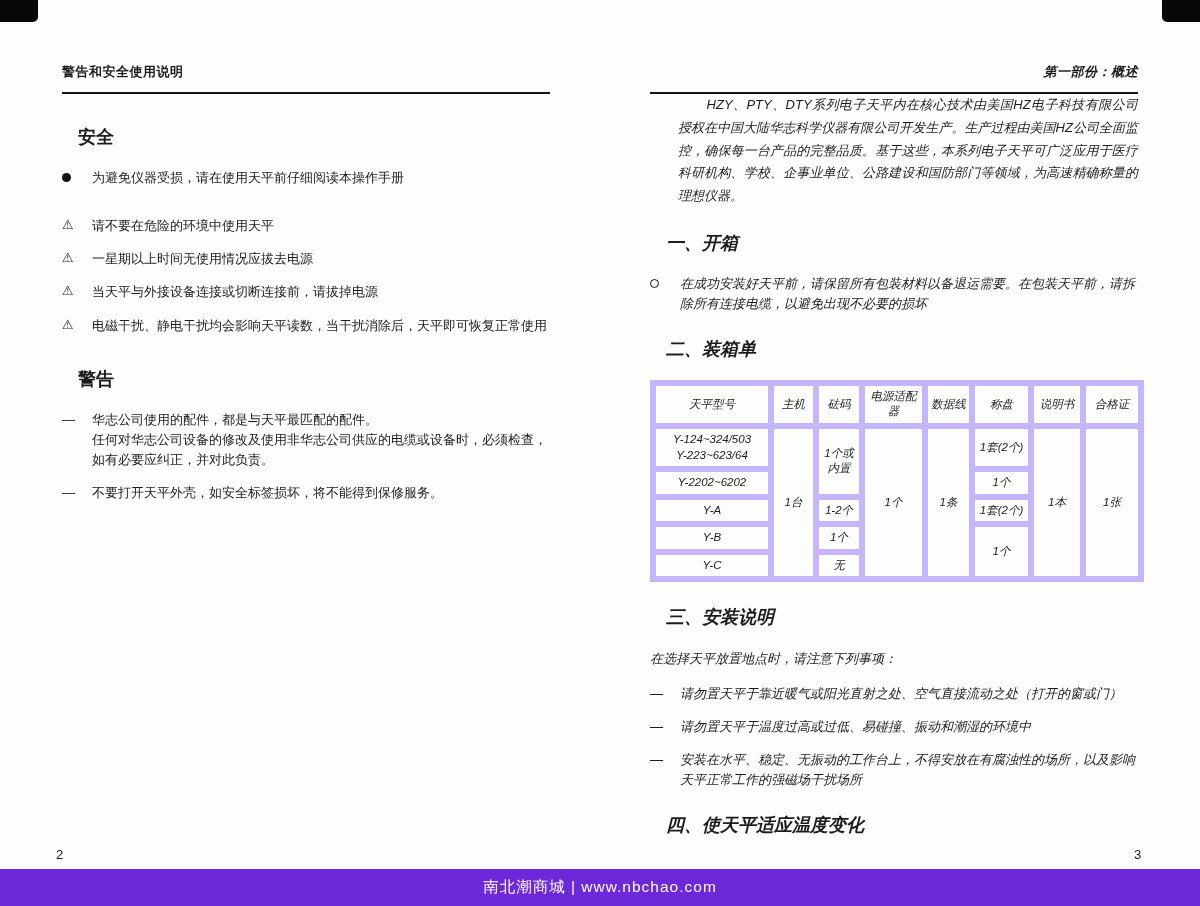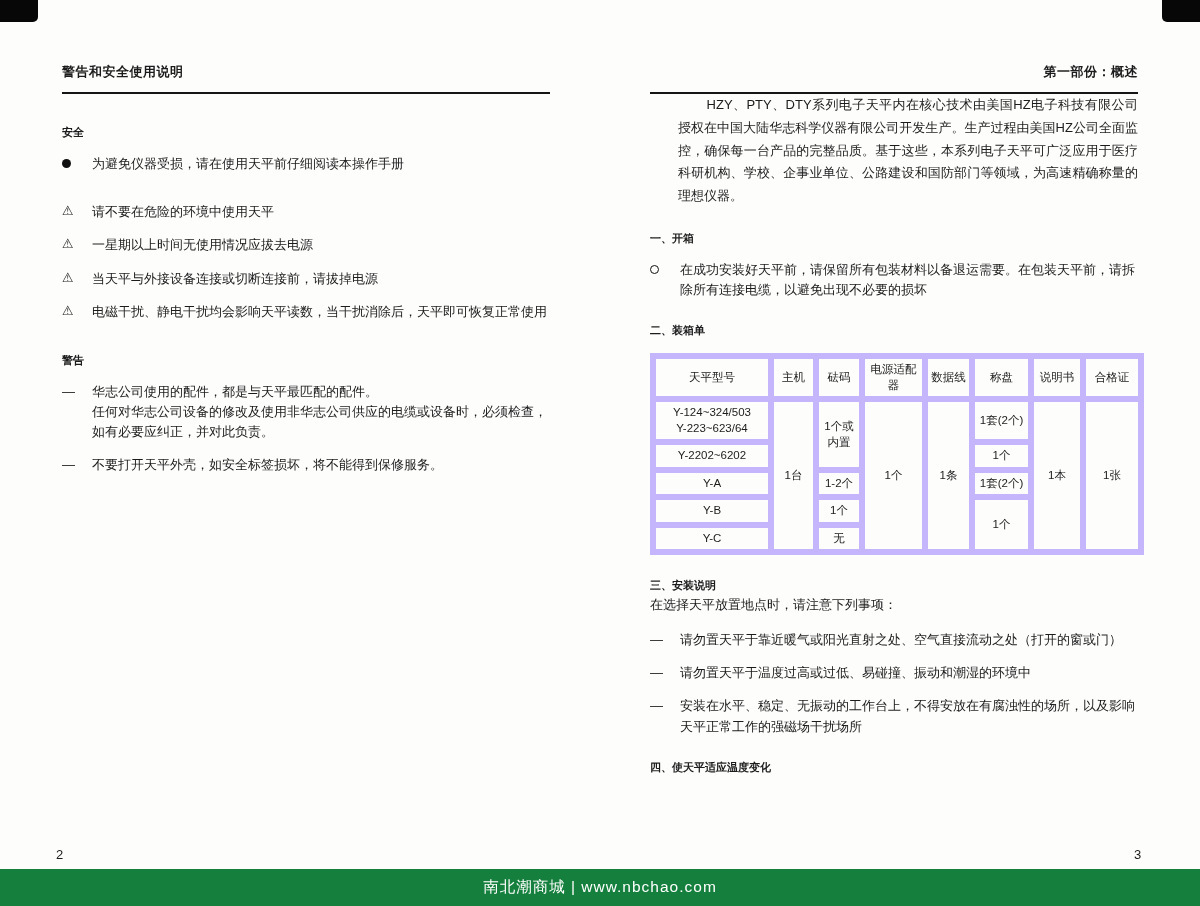--- a/index.html
+++ b/index.html
@@ -9,29 +9,29 @@
     background: #fdfdfc; color: #1c1c1c;
     font-family: "Liberation Sans", "DejaVu Sans", sans-serif;
     font-size: 13px; line-height: 1.55;
   }
   .corner { position: absolute; top: 0; width: 38px; height: 22px; background: #070707; }
   .corner.tl { left: 0; border-bottom-right-radius: 5px; }
   .corner.tr { right: 0; border-bottom-left-radius: 5px; }
 
   .page { position: absolute; top: 62px; width: 488px; }
   .page-left  { left: 62px; }
-  .page-right { left: 650px; }
+  .page-right { left: 650px; font-style: italic; }
 
   .hdr {
     margin: 0; font-size: 13px; font-weight: bold; letter-spacing: .5px;
     padding-bottom: 10px; border-bottom: 2.5px solid #151515;
   }
   .page-right .hdr { text-align: right; }
 
-  .sec-title { font-weight: bold; font-size: 11px; margin: 0; }
+  .sec-title { font-weight: bold; font-size: 18px; margin: 16px; }
   .mt-lg { margin-top: 30px; }
   .mt-md { margin-top: 22px; }
   .mt-sm { margin-top: 13px; }
 
   .li { display: flex; align-items: flex-start; margin-top: 13px; }
   .li .mk { flex: 0 0 30px; }
   .li .tx { flex: 1; }
   .gap-after { margin-bottom: 28px; }
 
   .dot  { width: 9px; height: 9px; border-radius: 50%; background: #111; margin-top: 5px; }
@@ -51,21 +51,21 @@
   .packing tr.hrow { height: 27px; }
   .packing tr.r1 { height: 42px; }
   .packing tr.rn { height: 24px; }
 
   .pagenum { position: absolute; top: 845px; font-size: 13px; }
   .pagenum.l { left: 56px; }
   .pagenum.r { left: 1134px; }
 
   .footer {
     position: absolute; left: 0; bottom: 0; width: 1200px; height: 37px;
-    background: #15803d; color: #fff; display: flex; align-items: center; justify-content: center;
+    background: #6d28d9; color: #fff; display: flex; align-items: center; justify-content: center;
     font-size: 15.5px; letter-spacing: 1px;
   }
 </style>
 </head>
 <body>
 
 <div class="corner tl"></div>
 <div class="corner tr"></div>
 
 <div class="page page-left">

